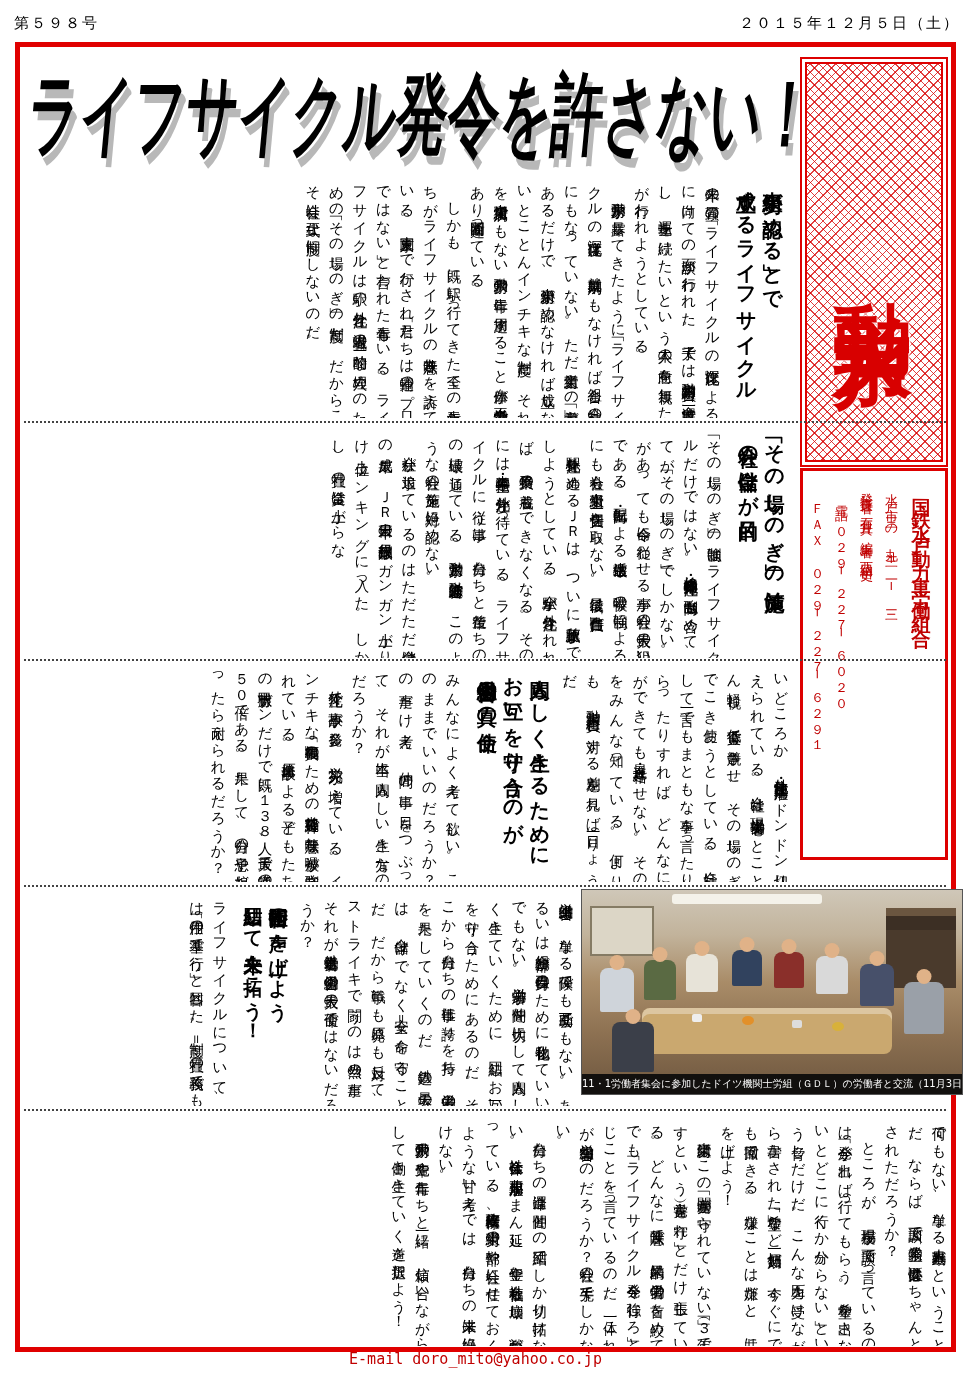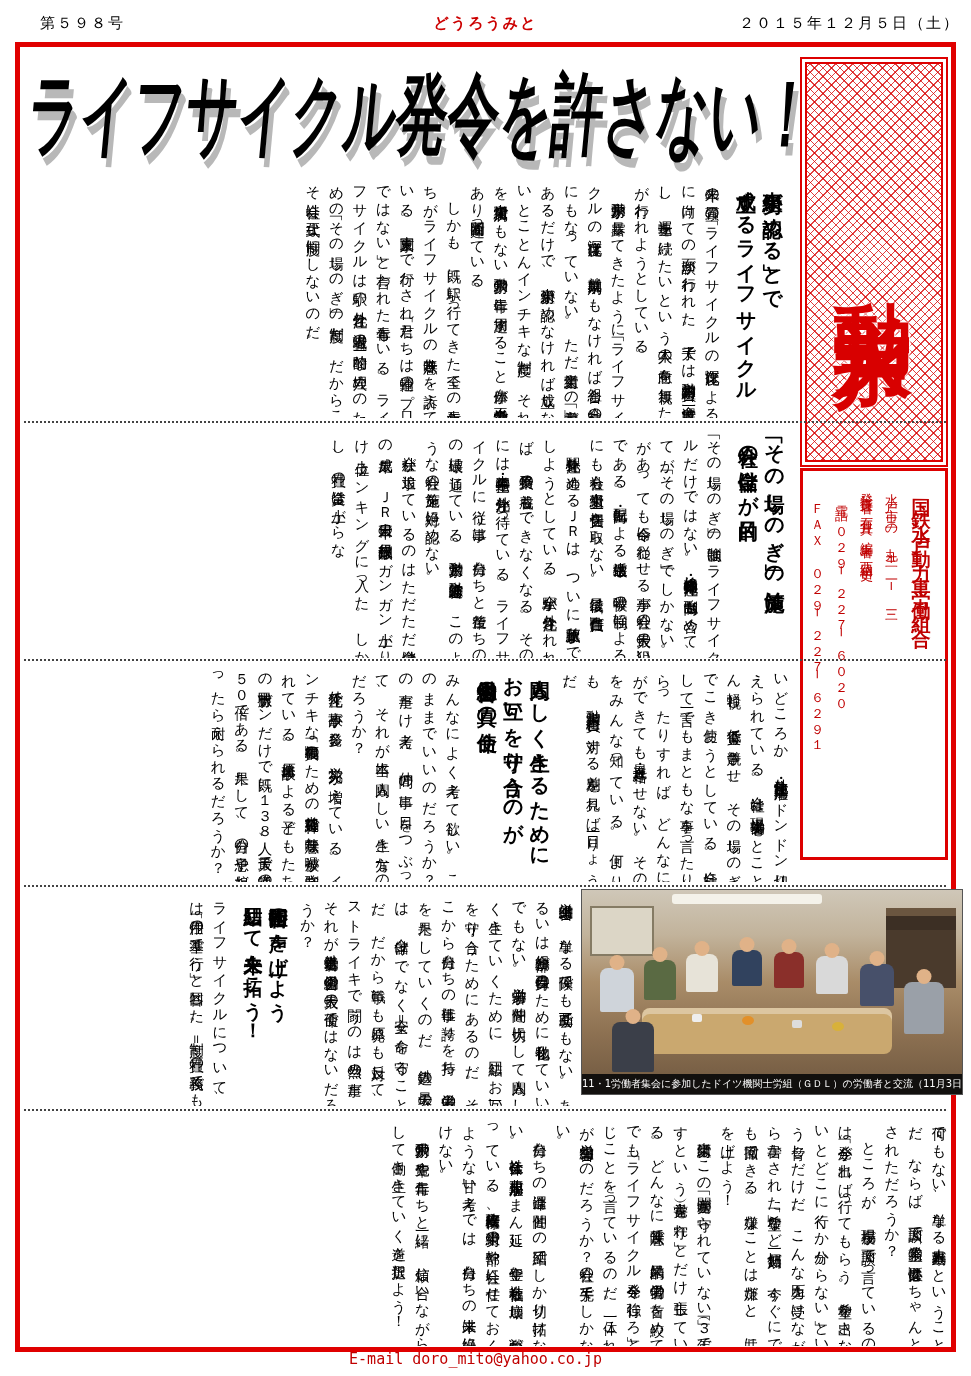--- a/index.html
+++ b/index.html
@@ -1,21 +1,21 @@
 <!DOCTYPE html>
 <html><head>
 <meta charset="utf-8">
 <style>
   html,body{margin:0;padding:0;background:#fff;}
   #page{position:relative;width:971px;height:1376px;background:#fff;overflow:hidden;
         font-family:"DejaVu Sans",sans-serif;color:#000;}
 
   
   .hdr{position:absolute;top:14px;font-size:15px;letter-spacing:2px;}
-  .hdr-issue{left:40px;}
+  .hdr-issue{left:14px;}
   .hdr-title{left:0;width:971px;text-align:center;color:#c00;font-weight:bold;}
   .hdr-date{right:11px;}
 
   
   .frame{position:absolute;left:15px;top:42px;width:931px;height:1300px;
          border:5px solid #e00000;background:#fff;}
 
   
   .headline{position:absolute;left:28px;top:62px;width:765px;height:110px;overflow:visible;}
   .headline span{display:inline-block;white-space:nowrap;font-weight:bold;
@@ -84,21 +84,20 @@
   
   .footer{position:absolute;left:0;top:1350px;width:951px;text-align:center;color:#c00000;
           font-family:"DejaVu Sans Mono",monospace;font-size:15px;}
 </style>
 </head>
 <body>
 
 <div id="page">
 
   <div class="hdr hdr-issue">第５９８号</div>
-  <div class="hdr hdr-title">どうろうみと</div>
   <div class="hdr hdr-date">２０１５年１２月５日（土）</div>
 
   <div class="frame"></div>
 
   <div class="headline">
     <span>ライフサイクル発令を許さない！</span>
   </div>
 
   <div class="emblem">
     <div class="emblem-inner">

